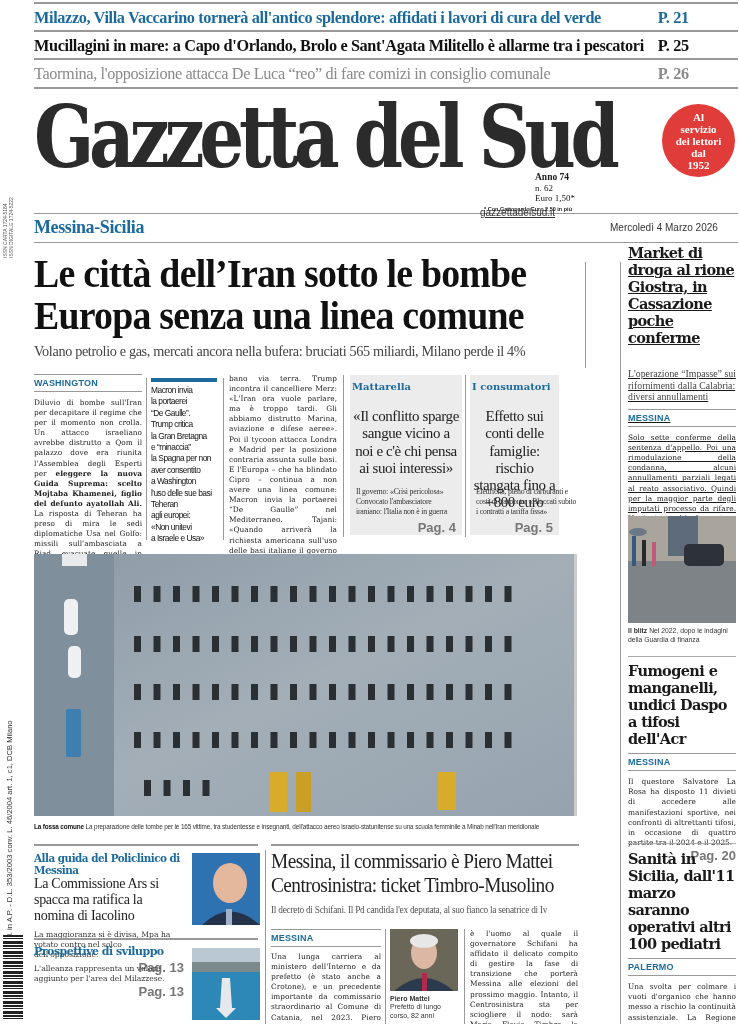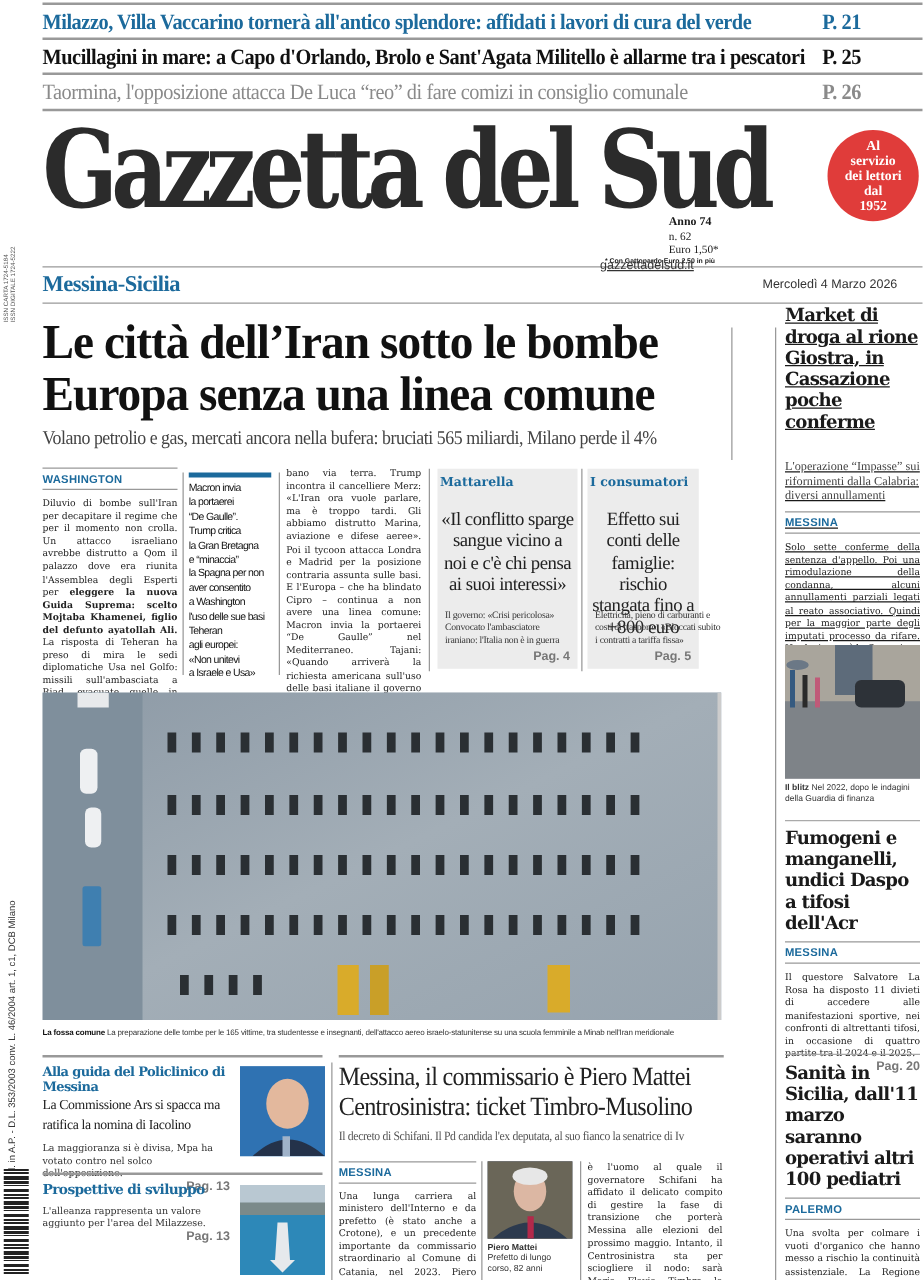--- a/index.html
+++ b/index.html
@@ -28,21 +28,21 @@
   .edition { position: absolute; left: 34px; top: 217px; font-size: 18px; font-weight: bold; color: #1c6a9c; letter-spacing: -0.4px; }
   .site { position: absolute; left: 480px; top: 207px; font-size: 10px; color: #333; text-decoration: underline; }
   .date { position: absolute; left: 610px; top: 222px; font-size: 10px; color: #333; }
 
   
   .h1 { position: absolute; left: 34px; top: 253px; font-size: 39px; font-weight: bold; line-height: 42px; letter-spacing: -0.8px; color: #111; white-space: nowrap; transform: scaleX(0.97); transform-origin: left top; }
   .sub1 { position: absolute; left: 34px; top: 342px; font-size: 15.5px; color: #444; letter-spacing: -0.4px; white-space: nowrap; transform: scaleX(0.92); transform-origin: left top; }
 
   .kicker { font-family: "Liberation Sans", sans-serif; font-weight: bold; font-size: 9px; color: #1c6a9c; letter-spacing: 0.2px; }
   .body { font-family: "DejaVu Serif", serif; font-size: 7.4px; line-height: 10.1px; color: #222; text-align: justify; }
-  .pg-ref { font-family: "Liberation Sans", sans-serif; font-weight: bold; font-size: 10px; color: #777; text-align: right; }
+  .pg-ref { font-family: "Liberation Sans", sans-serif; font-weight: bold; font-size: 13px; color: #777; text-align: right; }
 
   .col-wash { position: absolute; left: 34px; top: 374px; width: 108px; }
   .col-side { position: absolute; left: 151px; top: 378px; width: 66px; font-family: "Liberation Sans", sans-serif; font-weight: normal; font-size: 8.4px; line-height: 11.4px; letter-spacing: -0.5px; color: #111; }
   .col-side .bar { height: 4px; background: #1c6a9c; margin-bottom: 3px; width: 66px; }
   .col-cont { position: absolute; left: 229px; top: 374px; width: 108px; }
 
   .box { position: absolute; top: 375px; width: 112px; height: 160px; background: #ececec; padding: 6px 2px; }
   .box .kicker2 { font-family: "DejaVu Serif", serif; font-weight: bold; font-size: 10px; color: #1c6a9c; }
   .box .quote { font-family: "Liberation Serif", serif; font-size: 15px; line-height: 17.3px; color: #222; margin-top: 16px; letter-spacing: -0.4px; text-align: center; }
   .box .small { position: absolute; left: 6px; top: 112px; width: 102px; font-family: "Liberation Serif", serif; font-size: 7.8px; line-height: 10.1px; color: #333; letter-spacing: -0.2px; }
@@ -54,21 +54,21 @@
   .caption b { color: #111; }
 
   
   .rc { position: absolute; left: 628px; width: 108px; }
   .rh { font-family: "DejaVu Serif", serif; font-weight: bold; font-size: 14.5px; line-height: 17px; color: #1a1a1a; letter-spacing: -0.6px; }
   .rsub { font-family: "Liberation Serif", serif; font-size: 9.8px; line-height: 11.5px; color: #444; }
   .rbody { font-family: "DejaVu Serif", serif; font-size: 7.4px; line-height: 10.2px; color: #222; text-align: justify; }
 
   
   .btitle { font-family: "DejaVu Serif", serif; font-weight: bold; font-size: 10.4px; color: #1c6a9c; letter-spacing: -0.5px; }
-  .bhead { font-family: "Liberation Serif", serif; font-size: 11px; line-height: 16px; color: #222; letter-spacing: -0.3px; }
+  .bhead { font-family: "Liberation Serif", serif; font-size: 14px; line-height: 16px; color: #222; letter-spacing: -0.3px; }
   .bsmall { font-family: "DejaVu Serif", serif; font-size: 7.6px; line-height: 10px; color: #333; }
   .mhead { position: absolute; left: 271px; top: 849px; font-family: "Liberation Serif", serif; font-size: 21px; line-height: 24px; color: #222; letter-spacing: -0.6px; white-space: nowrap; transform: scaleX(0.92); transform-origin: left top; }
   .msub { position: absolute; left: 271px; top: 904px; font-family: "Liberation Serif", serif; font-size: 10.2px; color: #555; white-space: nowrap; letter-spacing: -0.3px; transform: scaleX(0.92); transform-origin: left top; }
   .vert-text { position: absolute; left: 5px; top: 1000px; transform: rotate(-90deg); transform-origin: left top; font-family: "Liberation Sans", sans-serif; font-size: 7.6px; color: #333; white-space: nowrap; }
   .barcode { position: absolute; left: 3px; top: 935px; width: 20px; height: 85px; background: repeating-linear-gradient(to bottom, #222 0 2px, #fff 2px 3px, #222 3px 4px, #fff 4px 6px, #222 6px 9px, #fff 9px 10px); }
 </style>
 </head>
 <body>
 
 <div class="hr" style="left:34px;top:2px;width:704px;"></div>

